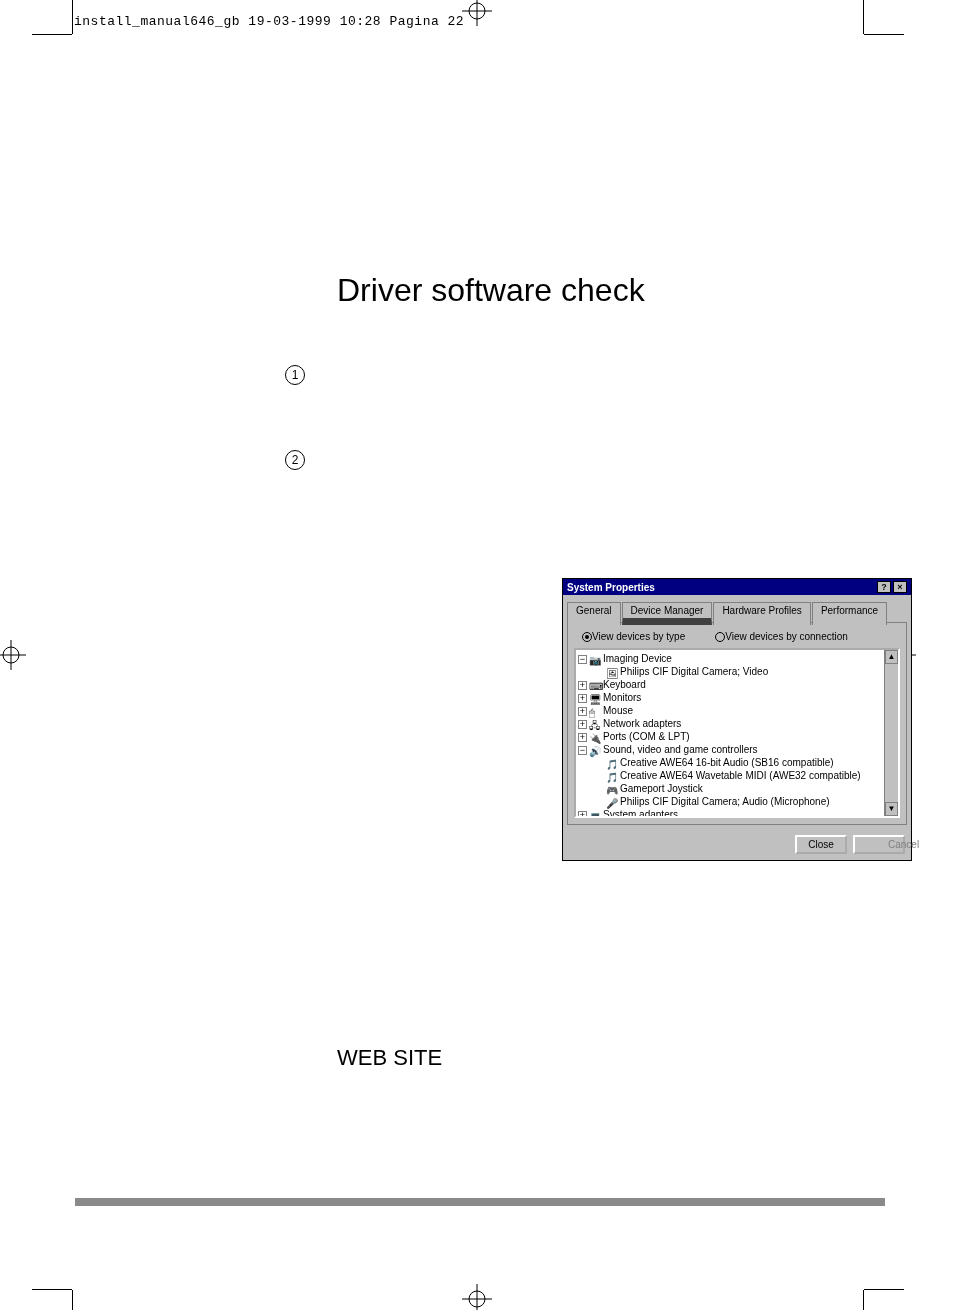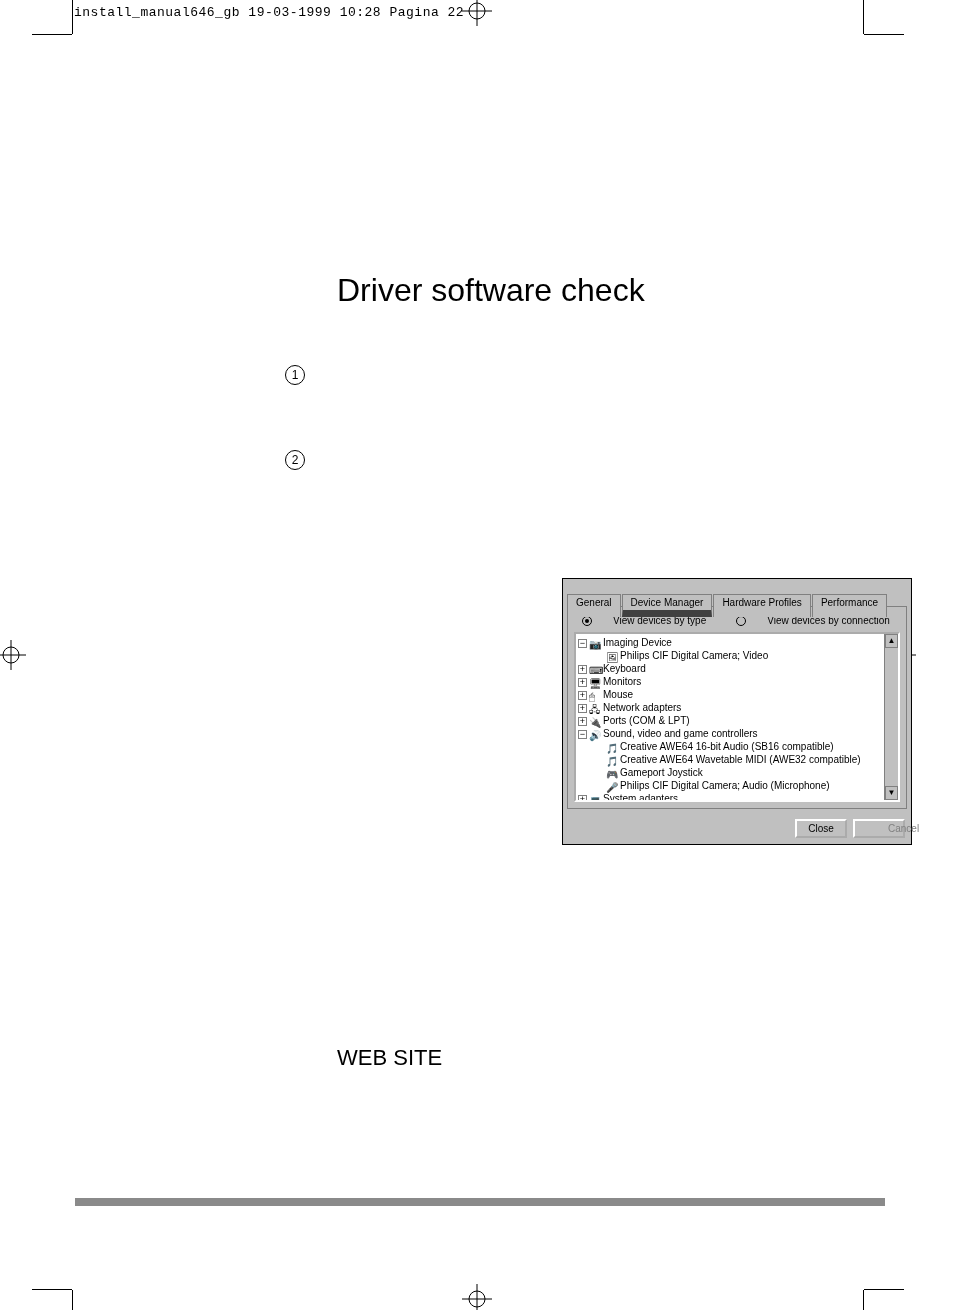--- a/index.html
+++ b/index.html
@@ -6,21 +6,21 @@
   html, body {
     margin: 0; padding: 0;
     width: 954px; height: 1310px;
     font-family: Arial, Helvetica, sans-serif;
     color: #000;
     background: #fff;
     position: relative;
   }
   .header-line {
     position: absolute;
-    top: 5px; left: 74px;
+    top: 14px; left: 74px;
     font-family: "Courier New", monospace;
     font-size: 13px;
     letter-spacing: 0.5px;
   }
   .crop-top-left { position:absolute; top:34px; left:32px; }
   .crop-top-right { position:absolute; top:34px; right:50px; }
   .crop-bottom-left { position:absolute; bottom:20px; left:32px; }
   .crop-bottom-right { position:absolute; bottom:20px; right:50px; }
   .crop-hline { width:40px; height:1px; background:#000; display:block; }
   .crop-vline { width:1px; height:40px; background:#000; display:block; }
@@ -95,40 +95,40 @@
     padding:4px 4px 0 4px;
   }
   .tab {
     border:1px solid #808080;
     border-bottom:none;
     padding:2px 8px;
     background:#c0c0c0;
     margin-right:1px;
     font-size:10px;
     position:relative;
-    top:11px;
+    top:3px;
   }
   .tab.active {
     background:#c0c0c0;
     border-bottom:7px solid #404040;
     z-index:2;
   }
   .panel {
     border:1px solid #808080;
     margin:0 4px 4px 4px;
     padding:6px;
     background:#c0c0c0;
   }
   .radios {
     display:flex;
     gap:30px;
     padding:2px 8px 6px 8px;
     font-size:10px;
   }
-  .radio { display:flex; align-items:flex-end; gap:21px; }
+  .radio { display:flex; align-items:flex-end; gap:0; }
   .radio .dot {
     width:10px; height:10px; border:1px solid #000; border-radius:50%;
     display:inline-flex; align-items:center; justify-content:center;
   }
   .radio .dot.filled::after {
     content:""; width:4px; height:4px; background:#000; border-radius:50%;
   }
   .tree-wrap {
     border:2px inset #fff;
     background:#fff;
@@ -258,20 +258,27 @@
 </div>
 
 <div class="page">
 
   <div class="heading1">Driver software check</div>
 
   <div class="step-circle step1">1</div>
   <div class="step-circle step2">2</div>
 
   <div class="dialog">
+    <div class="titlebar">
+      <span>System Properties</span>
+      <span class="titlebtns">
+        <span class="tbtn">?</span>
+        <span class="tbtn">×</span>
+      </span>
+    </div>
 
     <div class="tabrow">
       <div class="tab">General</div>
       <div class="tab active">Device Manager</div>
       <div class="tab">Hardware Profiles</div>
       <div class="tab">Performance</div>
     </div>
 
     <div class="panel">
       <div class="radios">

